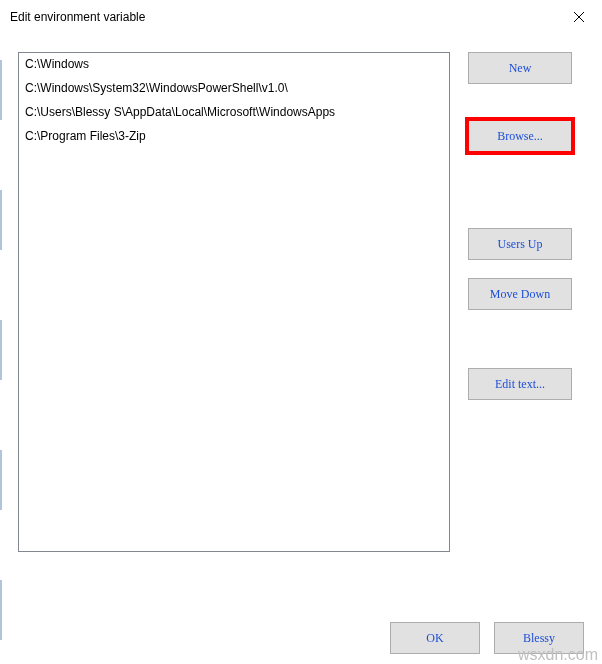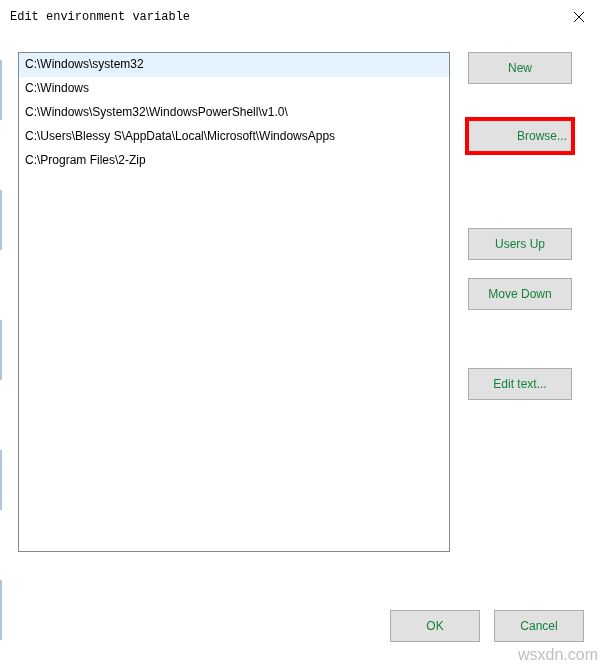--- a/index.html
+++ b/index.html
@@ -12,21 +12,20 @@
       position: relative;
       overflow: hidden;
     }
     .titlebar {
       display: flex;
       align-items: center;
       justify-content: space-between;
       height: 34px;
       padding: 0 0 0 10px;
       border-bottom: 1px solid #fff;
-      font-family: Liberation Mono, monospace;
     }
     .titlebar .title { font-size: 12px; color: #000; }
     .close-btn {
       width: 46px;
       height: 34px;
       display: flex;
       align-items: center;
       justify-content: center;
       cursor: pointer;
     }
@@ -59,37 +58,36 @@
     .side-buttons {
       display: flex;
       flex-direction: column;
       width: 104px;
       gap: 0;
     }
     .btn {
       height: 32px;
       border: 1px solid #adadad;
       background: #e1e1e1;
-      font-family: Liberation Sans, sans-serif;
+      font-family: Liberation Serif, serif;
       font-size: 12px;
-      color: #15803d;
+      color: #1d4ed8;
       cursor: pointer;
       text-align: center;
       padding: 0 4px;
     }
     .spacer-sm { height: 18px; }
     .spacer-lg { height: 58px; }
     .browse-highlight {
       outline: 4px solid #ff0000;
       outline-offset: -1px;
-      text-align: right;
     }
     .footer {
       position: absolute;
-      bottom: 22px;
+      bottom: 10px;
       right: 18px;
       display: flex;
       gap: 14px;
       border-radius: 6px;
     }
     .footer .btn { width: 90px; }
     .watermark {
       position: absolute;
       bottom: 0;
       right: 4px;
@@ -114,40 +112,39 @@
   <div class="close-btn">
     <svg viewBox="0 0 10 10">
       <line x1="0" y1="0" x2="10" y2="10" stroke="#000" stroke-width="1"></line>
       <line x1="10" y1="0" x2="0" y2="10" stroke="#000" stroke-width="1"></line>
     </svg>
   </div>
 </div>
 
 <div class="content">
   <div class="listbox" id="listbox">
-      <div class="list-item selected">C:\Windows\system32</div>
       <div class="list-item">C:\Windows</div>
       <div class="list-item">C:\Windows\System32\WindowsPowerShell\v1.0\</div>
       <div class="list-item">C:\Users\Blessy S\AppData\Local\Microsoft\WindowsApps</div>
-      <div class="list-item">C:\Program Files\2-Zip</div>
+      <div class="list-item">C:\Program Files\3-Zip</div>
     </div>
 
   <div class="side-buttons">
     <button class="btn">New</button>
     <div class="spacer-sm"></div>
     <div class="spacer-sm"></div>
     <button class="btn browse-highlight">Browse...</button>
     <div class="spacer-sm"></div>
     <div class="spacer-lg"></div>
     <button class="btn">Users Up</button>
     <div class="spacer-sm"></div>
     <button class="btn">Move Down</button>
     <div class="spacer-lg"></div>
     <button class="btn">Edit text...</button>
   </div>
 </div>
 
 <div class="footer">
   <button class="btn">OK</button>
-  <button class="btn">Cancel</button>
+  <button class="btn">Blessy</button>
 </div>
 
 <div class="watermark">wsxdn.com</div>
 
 </body></html>

